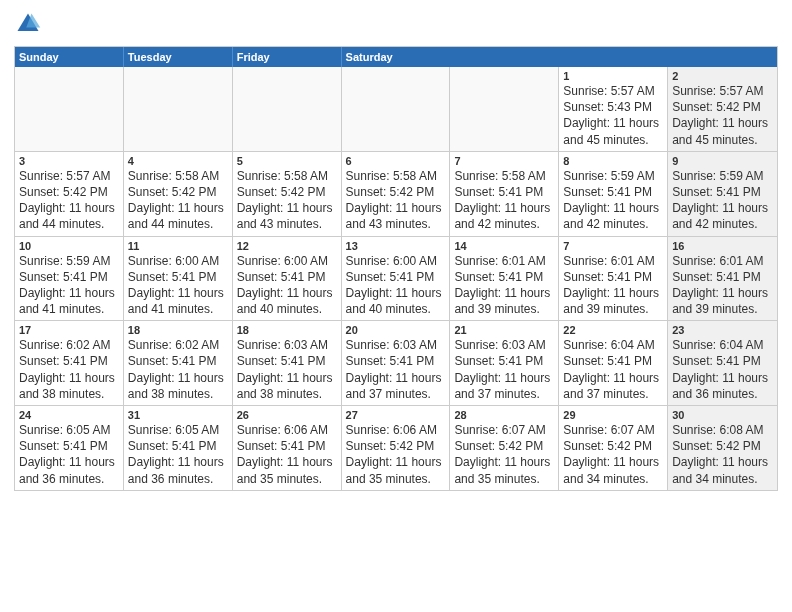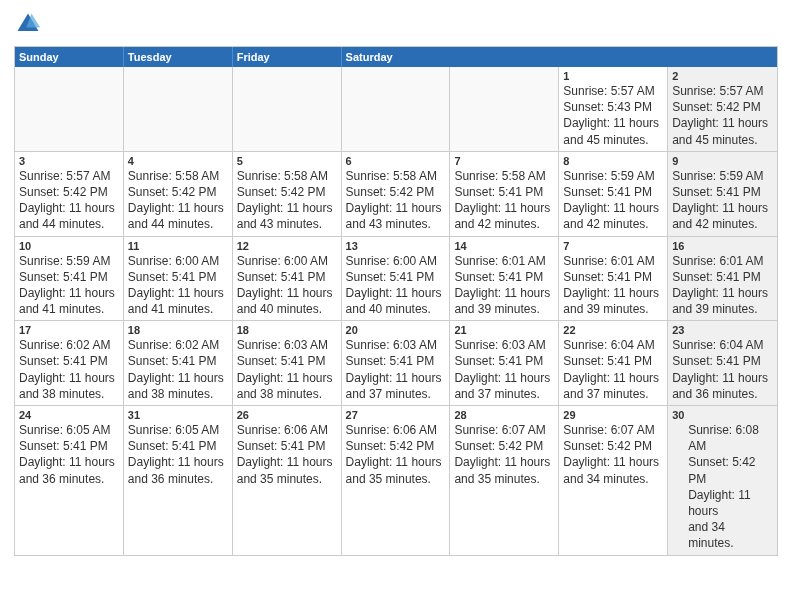--- a/index.html
+++ b/index.html
@@ -357,21 +357,21 @@
           </div>
           <div class="cal-cell">
             <span class="day-num">29</span>
             <div class="cell-text" style="white-space: pre-line;">Sunrise: 6:07 AM
 Sunset: 5:42 PM
 Daylight: 11 hours
 and 34 minutes.</div>
           </div>
           <div class="cal-cell shaded">
             <span class="day-num">30</span>
-            <div class="cell-text" style="white-space: pre-line; margin-left: 16px;">Sunrise: 6:08 AM
+            <div class="cell-text" style="white-space: pre-line;">Sunrise: 6:08 AM
 Sunset: 5:42 PM
 Daylight: 11 hours
 and 34 minutes.</div>
           </div>
         </div>
       </div>
   </div>
 </div>
 
 </body></html>

